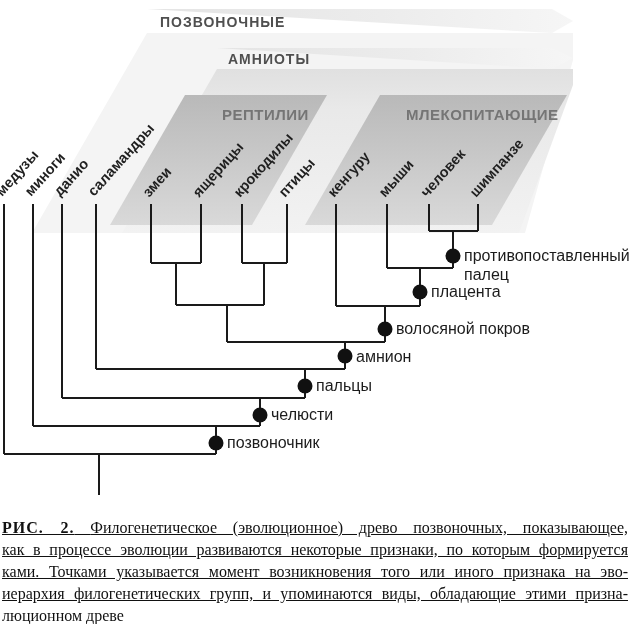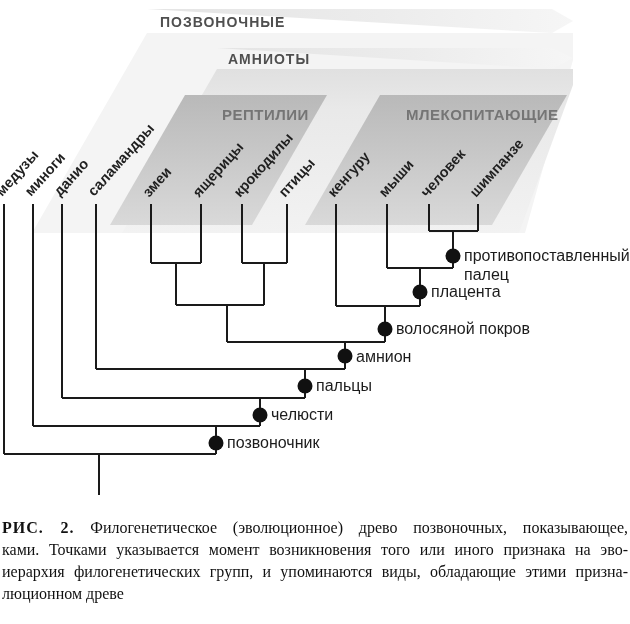--- a/index.html
+++ b/index.html
@@ -26,21 +26,21 @@
   .trait-label{
     font-family:"Liberation Sans", sans-serif;
     font-size:16px;fill:#1c1c1c;
   }
   .caption{
     width:626px;margin:8px auto 0 auto;padding:0 2px;
     font-family:"Liberation Serif", serif;
     font-size:16px;line-height:22px;color:#111111;
   }
   .cap-line{ text-align:justify; }
-  .cap-just{ text-align-last:justify; }
+  .cap-just{ text-align-last:justify;text-decoration:underline; }
   .cap-bold{ font-weight:bold; letter-spacing:1px; }
 </style>
 </head>
 <body>
 
 <div class="stage">
 
   <svg width="630" height="505" viewBox="0 0 630 505">
     <defs>
       <linearGradient id="gradBar" x1="0" y1="0" x2="1" y2="0">
@@ -145,18 +145,19 @@
       <text class="trait-label" x="356" y="362">амнион</text>
       <text class="trait-label" x="316" y="391">пальцы</text>
       <text class="trait-label" x="271" y="420">челюсти</text>
       <text class="trait-label" x="227" y="448">позвоночник</text>
     </g>
   </svg>
 
   
   <div class="caption">
     <div class="cap-line cap-just"><span class="cap-bold">РИС. 2.</span> <span>Филогенетическое (эволюционное) древо позвоночных, показывающее,</span></div>
+    <div class="cap-line cap-just">как в процессе эволюции развиваются некоторые признаки, по которым формируется</div>
     <div class="cap-line cap-just">ками. Точками указывается момент возникновения того или иного признака на эво-</div>
     <div class="cap-line cap-just">иерархия филогенетических групп, и упоминаются виды, обладающие этими призна-</div>
     <div class="cap-line">люционном древе</div>
   </div>
 
 </div>
 
 </body></html>

